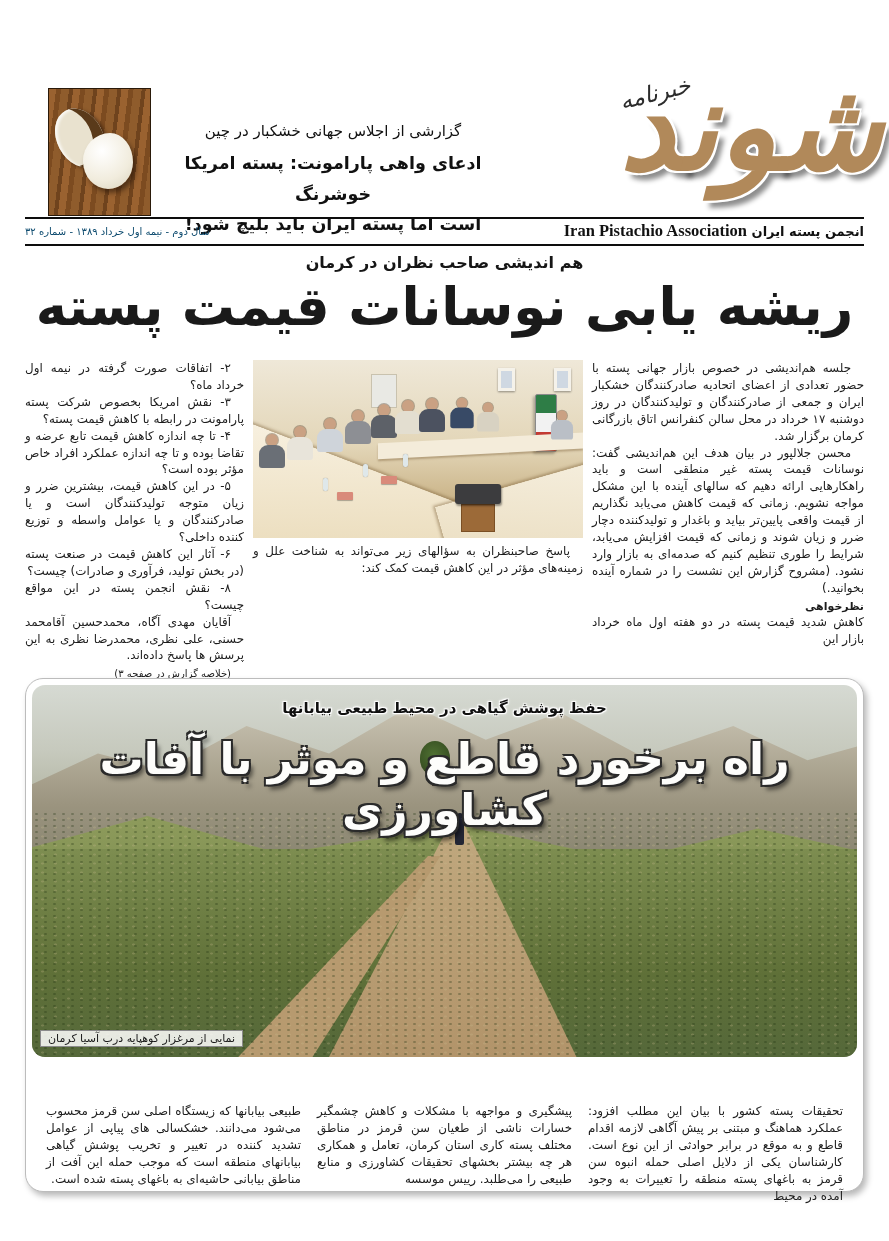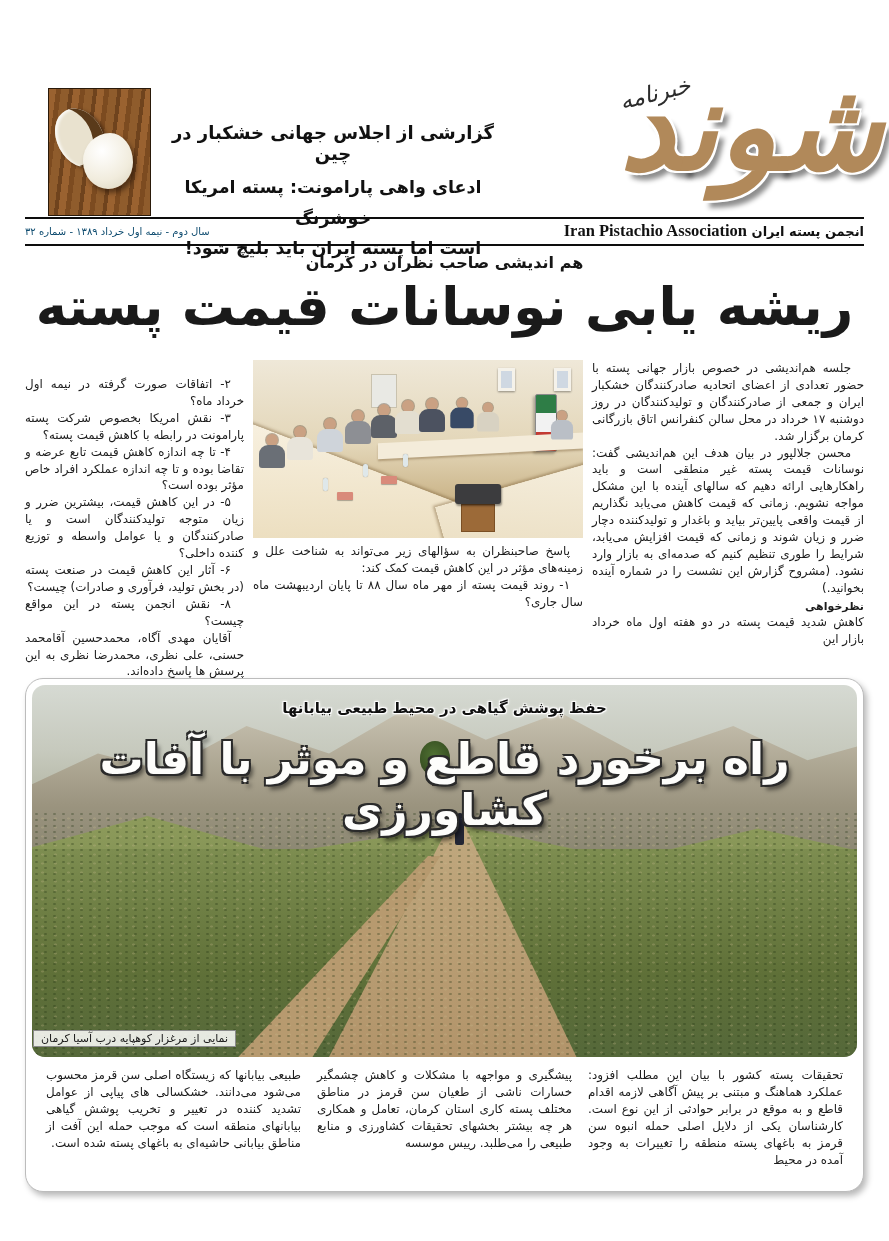--- a/index.html
+++ b/index.html
@@ -11,21 +11,21 @@
     border:1px solid #2a1a0a; overflow:hidden;
     background:repeating-linear-gradient(97deg,#9a6230 0 7px,#7c4b20 7px 12px,#8f5c2c 12px 20px,#6f431d 20px 24px); }
   .pistachio-shell { position:absolute; left:8px; top:18px; width:46px; height:62px; border-radius:50%;
     transform:rotate(-28deg); background:#e9e2cf;
     box-shadow:inset -10px -6px 0 #5a3a1a, inset 2px 2px 3px rgba(255,255,255,.8), 2px 3px 4px rgba(30,15,5,.55); }
   .pistachio-kernel { position:absolute; left:34px; top:44px; width:50px; height:56px;
     border-radius:54% 46% 50% 50% / 50% 52% 48% 50%; background:radial-gradient(circle at 38% 32%,#ffffff,#f1ecdd 60%,#d9d2bd);
     box-shadow:3px 4px 5px rgba(30,15,5,.55); }
 
   .top-story { position:absolute; left:158px; top:122px; width:350px; direction:rtl; text-align:center; color:#111; }
-  .top-story .kick { font-size:18px; font-weight:bold; margin-bottom:8px; }
+  .top-story .kick { font-size:15px; font-weight:normal; margin-bottom:8px; }
   .top-story .hl { font-size:17.5px; font-weight:bold; line-height:1.75; }
 
   .logo { position:absolute; right:0; top:72px; width:300px; height:178px; z-index:3; }
   .logo-fa { position:absolute; right:6px; top:-12px; font-size:122px; font-weight:bold; font-style:italic;
     line-height:1.1; color:#b1895a; letter-spacing:-4px;
     text-shadow:-2px -2px 0 #fff, 2px -2px 0 #fff, -2px 2px 0 #fff, 2px 2px 0 #fff, 6px 7px 5px rgba(0,0,0,.45); }
   .logo-sub { position:absolute; left:30px; top:8px; font-size:23px; font-style:italic; color:#2c2c2c;
     transform:rotate(-14deg); }
 
   .rule { position:absolute; left:25px; right:25px; border-top:2px solid #0d0d0d; }
@@ -43,21 +43,21 @@
   .lead-headline { position:absolute; left:0; right:0; top:276px; text-align:center; direction:rtl;
     font-size:53px; font-weight:bold; color:#1a1a1a; letter-spacing:-1px; }
 
   .lead-cols { position:absolute; left:25px; right:25px; top:360px; height:318px;
     display:flex; direction:rtl; gap:9px; }
   .body-txt { direction:rtl; text-align:justify; font-size:11.9px; line-height:1.42; color:#1c1c1c; }
   .body-txt p { text-indent:13px; margin:0; }
   .body-txt p.noindent { text-indent:0; }
   .col-r { width:272px; }
   .col-m { width:330px; }
-  .col-l { flex:1;margin-top:16px; }
+  .col-l { flex:1; }
   .subhead { font-weight:bold; font-size:11px; text-indent:0 !important; margin-top:2px !important; }
   .page-note { font-size:10px; margin-top:3px !important; text-indent:8px; }
 
   
   .conf { position:relative; width:330px; height:178px; overflow:hidden; margin-bottom:5px;
     background:linear-gradient(180deg,#efe8d8 0%,#e3d6b8 48%,#cdb88e 75%,#b89f74 100%); }
   .conf-portrait { position:absolute; top:8px; width:17px; height:23px; background:#cfd8e2;
     border:3px solid #f5f2ea; box-shadow:0 1px 2px rgba(0,0,0,.4); }
   .conf-portrait.p1 { right:68px; } .conf-portrait.p2 { right:12px; }
   .conf-flag { position:absolute; right:26px; top:34px; width:22px; height:58px;
@@ -103,24 +103,24 @@
   .tree-trunk { position:absolute; left:48.5%; top:23.5%; width:4px; height:14px; background:#4e4234; }
   .walker { position:absolute; left:51.2%; top:34.5%; width:11px; height:32px; }
   .walker .w-head { position:absolute; left:3px; top:0; width:6px; height:6px; border-radius:50%; background:#20222c; }
   .walker .w-body { position:absolute; left:1px; top:5px; width:9px; height:27px; border-radius:4px 4px 2px 2px; background:#232634; }
   .photo-kicker { position:absolute; left:0; right:0; top:14px; text-align:center; direction:rtl;
     font-size:15px; font-weight:bold; color:#101010;
     text-shadow:-1px -1px 1px #fff,1px -1px 1px #fff,-1px 1px 1px #fff,1px 1px 1px #fff,0 0 4px #fff; }
   .photo-headline { position:absolute; left:0; right:0; top:48px; text-align:center; direction:rtl;
     font-size:44px; font-weight:bold; color:#fdfdfb; letter-spacing:-1px;
     text-shadow:-2px -2px 0 #2a2a2a,2px -2px 0 #2a2a2a,-2px 2px 0 #2a2a2a,2px 2px 0 #2a2a2a,4px 5px 4px rgba(0,0,0,.5); }
-  .photo-caption { position:absolute; left:1px; bottom:10px; direction:rtl; font-size:11px; color:#1a1a1a;
+  .photo-caption { position:absolute; left:8px; bottom:10px; direction:rtl; font-size:11px; color:#1a1a1a;
     background:rgba(250,250,248,.88); border:1px solid #8a8a8a; padding:1px 7px; }
   .feature-cols { display:flex; direction:rtl; gap:16px; padding:10px 14px 0 14px; }
-  .feature-cols .fcol { flex:1; }
+  .feature-cols .fcol { flex:1;margin-top:36px; }
 </style>
 </head>
 <body>
 
 <div class="page">
 
   <div class="pistachio-photo">
     <div class="pistachio-shell"></div>
     <div class="pistachio-kernel"></div>
   </div>
@@ -213,21 +213,20 @@
         <div class="bottle" style="left:70px;top:118px"></div>
         <div class="bottle" style="left:110px;top:104px"></div>
         <div class="bottle" style="left:150px;top:94px"></div>
         <div class="tissue" style="left:84px;top:132px"></div>
         <div class="tissue" style="left:128px;top:116px"></div>
         <div class="proj-stand"></div>
         <div class="projector"></div>
       </div>
       <div class="body-txt">
         <p>پاسخ صاحبنظران به سؤالهای زیر می‌تواند به شناخت علل و زمینه‌های مؤثر در این کاهش قیمت کمک کند:</p>
-        <p>۱- روند قیمت پسته از مهر ماه سال ۸۸ تا پایان اردیبهشت ماه سال جاری؟</p>
       </div>
     </div>
 
     <div class="col-l body-txt">
       <p>۲- اتفاقات صورت گرفته در نیمه اول خرداد ماه؟</p>
       <p>۳- نقش امریکا بخصوص شرکت پسته پارامونت در رابطه با کاهش قیمت پسته؟</p>
       <p>۴- تا چه اندازه کاهش قیمت تابع عرضه و تقاضا بوده و تا چه اندازه عملکرد افراد خاص مؤثر بوده است؟</p>
       <p>۵- در این کاهش قیمت، بیشترین ضرر و زیان متوجه تولیدکنندگان است و یا صادرکنندگان و یا عوامل واسطه و توزیع کننده داخلی؟</p>
       <p>۶- آثار این کاهش قیمت در صنعت پسته (در بخش تولید، فرآوری و صادرات) چیست؟</p>
       <p>۸- نقش انجمن پسته در این مواقع چیست؟</p>

